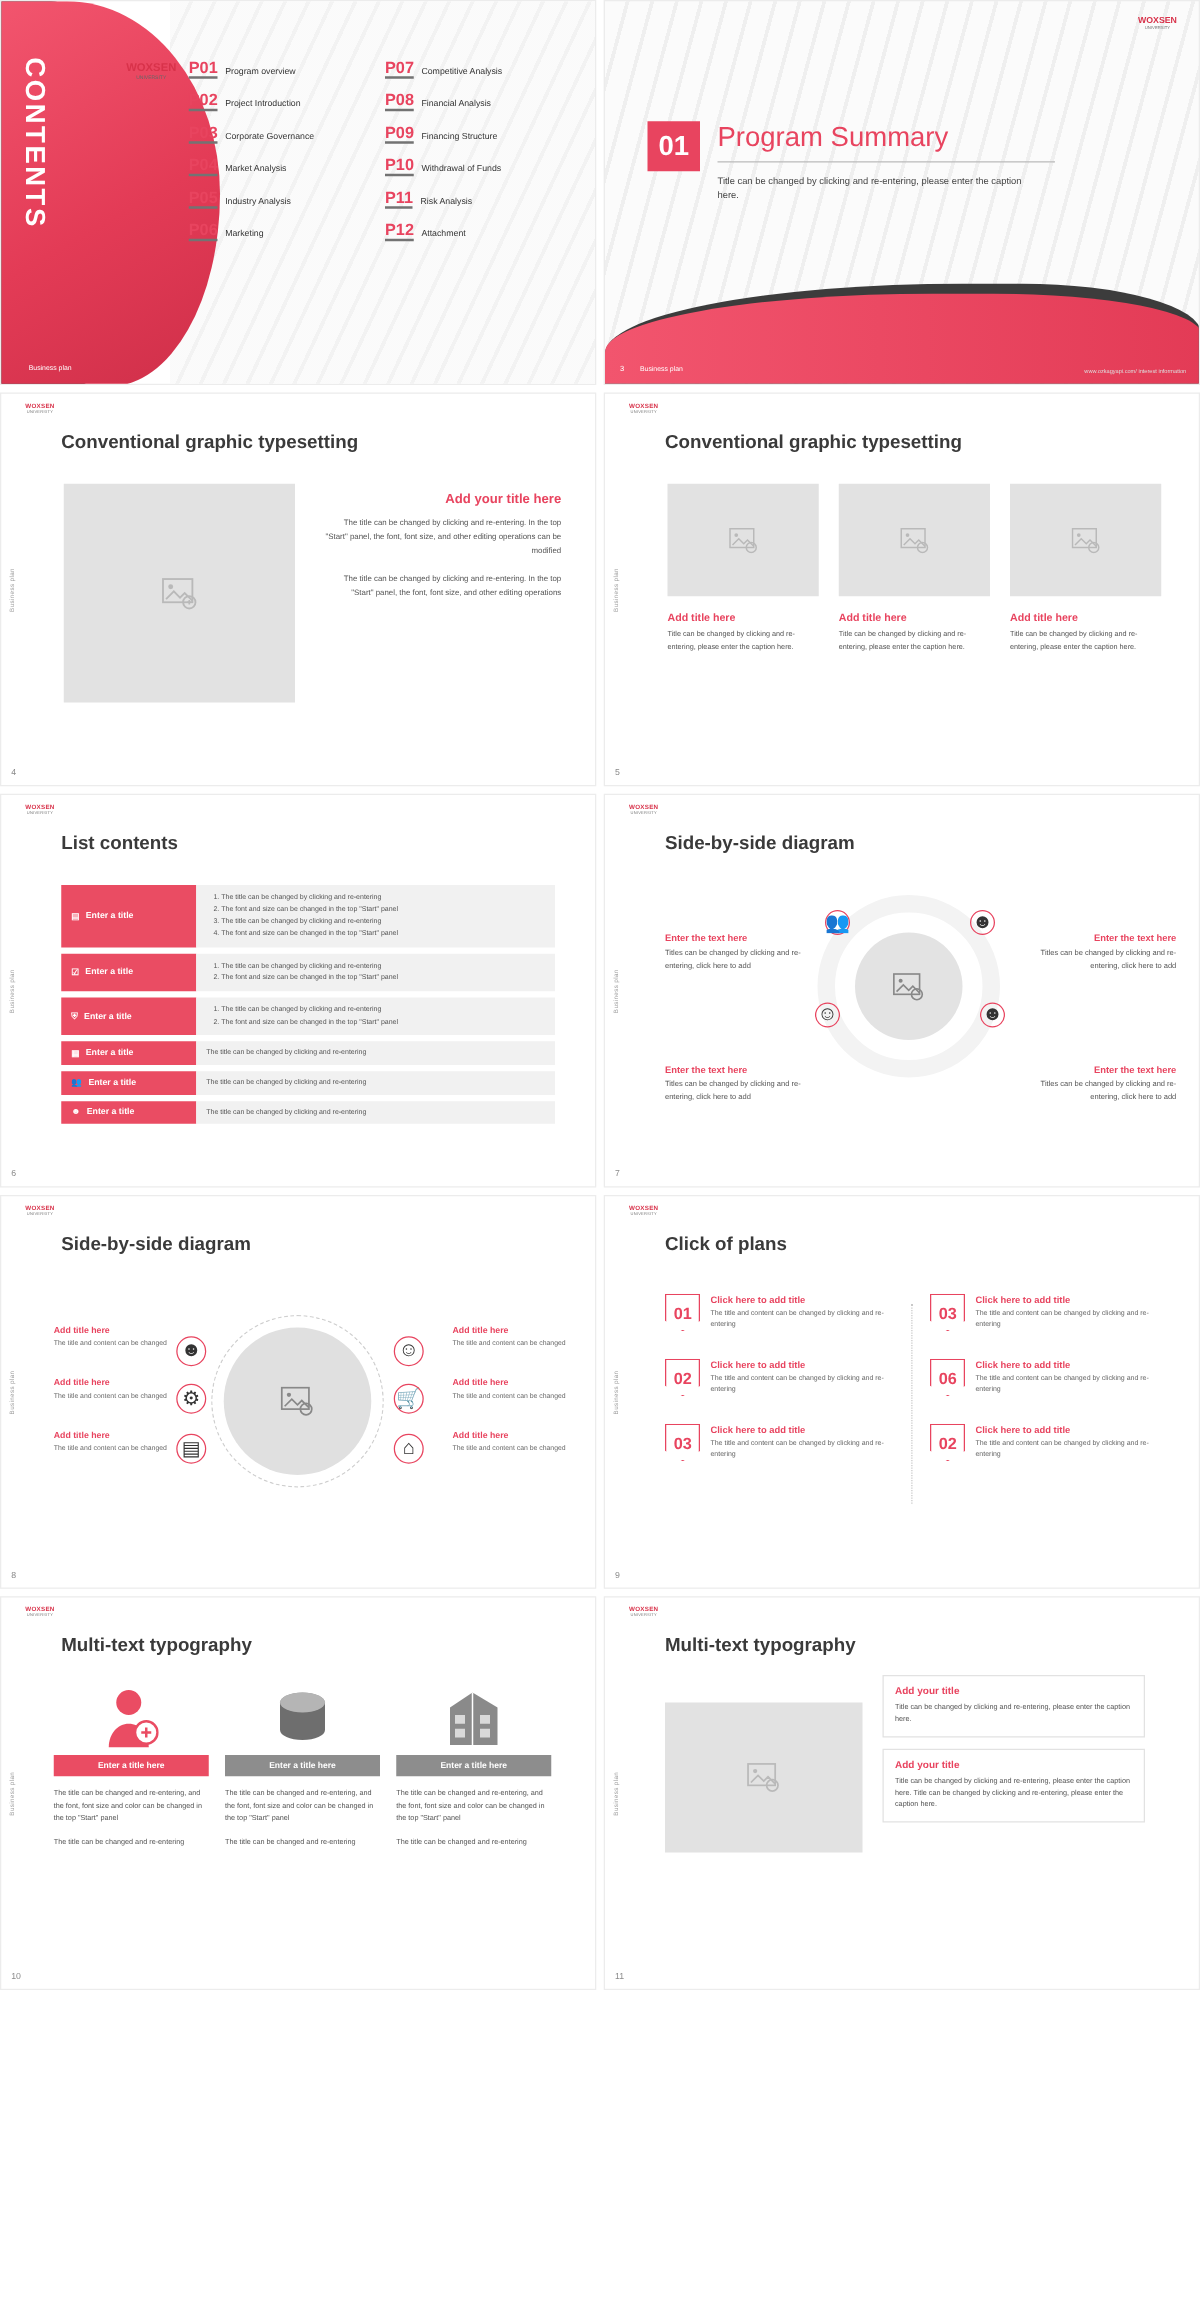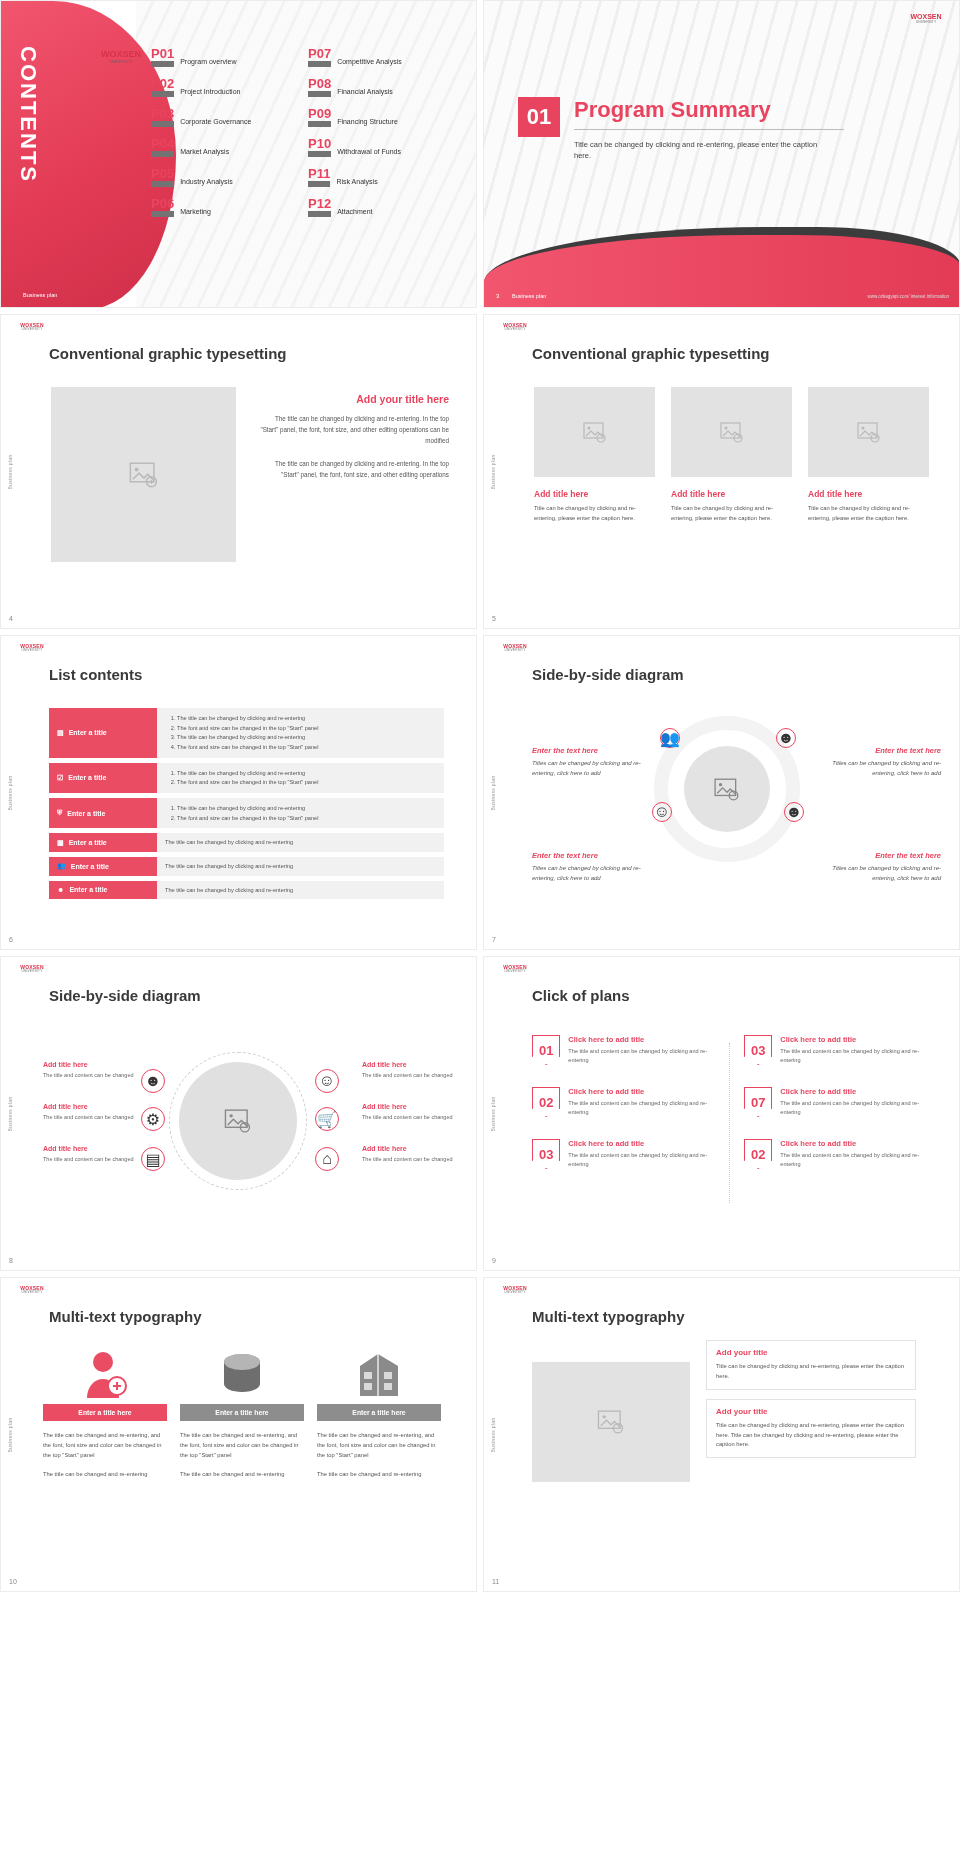--- a/index.html
+++ b/index.html
@@ -101,21 +101,21 @@
   .s1 .wlogo .l2 { font-size:4px; color:#666; }
   .toc {
     position:absolute; left:150px; top:46px;
     width: 300px;
     display:grid; grid-template-columns: 1fr 1fr;
     column-gap: 14px; row-gap: 10px;
   }
   .toc-item { display:flex; align-items:flex-end; gap:6px; }
   .toc-num {
     font-size:13px; font-weight:bold; color:#e8445f;
-    border-bottom: 6px solid #737373; padding-bottom:1px; line-height:1;
+    border-bottom: 2px solid #737373; padding-bottom:1px; line-height:1;
   }
   .toc-lbl { font-size:7px; color:#333; padding-bottom:2px; }
   .s1 .footer { position:absolute; left:22px; bottom:9px; font-size:5.5px; color:#fff; }
 
   
   .s2 { background:#f4f4f4; }
   .s2 .stripes2 {
     position:absolute; inset:0;
     background: repeating-linear-gradient(105deg, #fbfbfb 0 16px, #efefef 16px 19px);
   }
@@ -132,21 +132,21 @@
   .s2 .toplogo { position:absolute; right:16px; top:12px; text-align:center; width:34px;}
   .s2 .toplogo .l1 { font-size:7px; font-weight:bold; color:#d8324a;}
   .s2 .toplogo .l2 { font-size:3.4px; color:#777;}
   .s2 .bignum {
     position:absolute; left:34px; top:96px;
     width:42px; height:40px; background:#e8445f; color:#fff;
     font-size:22px; font-weight:bold; display:flex; align-items:center; justify-content:center;
   }
   .s2 .bigtitle {
     position:absolute; left:90px; top:96px;
-    font-size:22px; font-weight:bold; color:#e8445f;
+    font-size:22px; font-weight:normal; color:#e8445f;
   }
   .s2 .rule { position:absolute; left:90px; top:128px; width:270px; height:1px; background:#bbb;}
   .s2 .sub { position:absolute; left:90px; top:138px; width:260px; font-size:7.5px; color:#444; line-height:1.5; }
   .s2 .fnum { position:absolute; left:12px; bottom:8px; font-size:6px; color:#fff;}
   .s2 .fnote { position:absolute; left:28px; bottom:8px; font-size:5.5px; color:#fff;}
   .s2 .furl { position:absolute; right:10px; bottom:8px; font-size:4.5px; color:#ddd;}
 
   
   .s3 .imgbox { position:absolute; left:50px; top:72px; width:185px; height:175px; }
   .s3 .rt { position:absolute; left:258px; top:78px; width:190px;text-align:right; }
@@ -178,21 +178,21 @@
   
   .s6 .c-center {
     position:absolute; left:200px; top:110px; width:86px; height:86px;
     border-radius:50%; background:#e3e3e3; display:flex; align-items:center; justify-content:center;
   }
   .s6 .ring {
     position:absolute; left:170px; top:80px; width:146px; height:146px;
     border-radius:50%; border:14px solid #f3f3f3;
   }
   .s6 .seg { position:absolute; width:20px; height:20px; border-radius:50%; border:1.3px solid #e8445f; display:flex;align-items:center;justify-content:center;}
-  .s6 .txt { position:absolute; width:110px;font-style:italic;}
+  .s6 .txt { position:absolute; width:110px;}
   .s6 .txt h5 { margin:0 0 4px 0; font-size:7.5px; color:#e8445f; font-weight:bold;}
   .s6 .txt p { margin:0; font-size:6px; color:#555; line-height:1.6;}
   .s6 .tl { left:48px; top:110px;}
   .s6 .tr { right:18px; top:110px; text-align:right;}
   .s6 .bl { left:48px; top:215px;}
   .s6 .br { right:18px; top:215px; text-align:right;}
 
   
   .s7 .circle { position:absolute; left:178px; top:105px; width:118px; height:118px; border-radius:50%; background:#e0e0e0; display:flex;align-items:center;justify-content:center;}
   .s7 .dash { position:absolute; left:168px; top:95px; width:138px; height:138px; border-radius:50%; border:1px dashed #cfcfcf;}
@@ -581,21 +581,21 @@
           </div>
       </div>
       <div class="cell">
         <div class="badge">02</div>
         <div>
             <h5>Click here to add title</h5>
             <p>The title and content can be changed by clicking and re-entering</p>
           </div>
       </div>
       <div class="cell">
-        <div class="badge">07</div>
+        <div class="badge">06</div>
         <div>
             <h5>Click here to add title</h5>
             <p>The title and content can be changed by clicking and re-entering</p>
           </div>
       </div>
       <div class="cell">
         <div class="badge">03</div>
         <div>
             <h5>Click here to add title</h5>
             <p>The title and content can be changed by clicking and re-entering</p>

